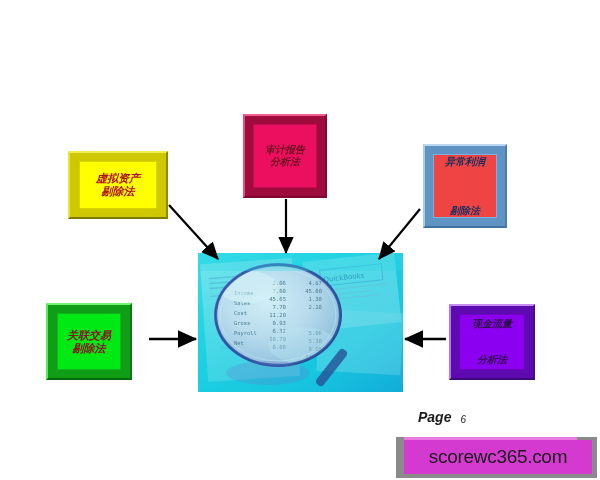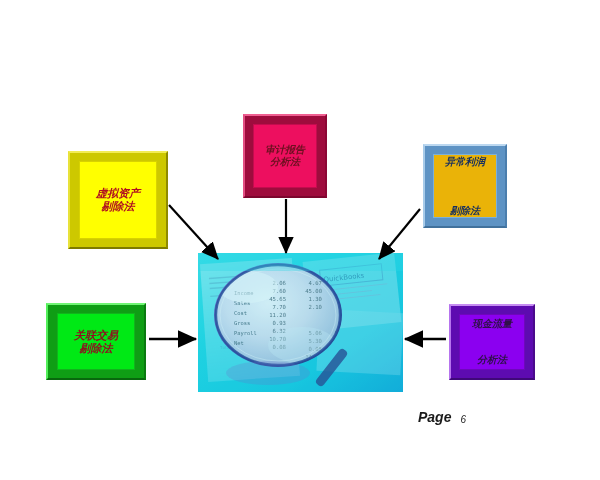--- a/index.html
+++ b/index.html
@@ -50,21 +50,21 @@
     font-family: Liberation Serif, serif;
   }
   .box .label {
     font-style: italic;
     font-weight: bold;
     line-height: 1.18;
     white-space: nowrap;
   }
 
   
-  #box-virtual-assets { left: 68px; top: 151px; width: 100px; height: 98px; }
+  #box-virtual-assets { left: 68px; top: 151px; width: 100px; height: 68px; }
   #box-virtual-assets .bevel {
     background: #cdc800;
     border-top: 2px solid #f2ec55;
     border-left: 2px solid #e8e23a;
     border-right: 2px solid #8f8b00;
     border-bottom: 2px solid #7e7a00;
     clip-path: none;
   }
   #box-virtual-assets .face {
     left: 11px; top: 10px; right: 11px; bottom: 10px;
@@ -93,28 +93,28 @@
   #box-abnormal-profit { left: 423px; top: 144px; width: 84px; height: 84px; }
   #box-abnormal-profit .bevel {
     background: #5e93c4;
     border-top: 2px solid #bcd8f0;
     border-left: 2px solid #a8cbe9;
     border-right: 2px solid #4b7ead;
     border-bottom: 2px solid #41719c;
   }
   #box-abnormal-profit .face {
     left: 10px; top: 10px; right: 10px; bottom: 10px;
-    background: #eab308;
+    background: #ef4444;
     border: 1px solid #7bb0da;
     gap: 37px;
   }
   #box-abnormal-profit .label { color: #18305e; font-size: 10px; }
 
   
-  #box-related-party { left: 46px; top: 303px; width: 100px; height: 77px; }
+  #box-related-party { left: 46px; top: 303px; width: 86px; height: 77px; }
   #box-related-party .bevel {
     background: #0f9e15;
     border-top: 2px solid #70f574;
     border-left: 2px solid #53f05a;
     border-right: 2px solid #0a7a10;
     border-bottom: 2px solid #08680d;
   }
   #box-related-party .face {
     left: 11px; top: 10px; right: 11px; bottom: 10px;
     background: #00e915;
@@ -387,14 +387,20 @@
       <span class="label">现金流量</span>
       <span class="label">分析法</span>
     </div>
   </div>
 
   <div id="page-footer">
     <span class="page-word">Page</span>
     <span class="page-num">6</span>
   </div>
 
+  <div id="watermark">
+    <div class="topstrip"></div>
+    <div class="inner">
+      <span class="wm-text">scorewc365.com</span>
+    </div>
+  </div>
 
 </div>
 
 </body></html>

